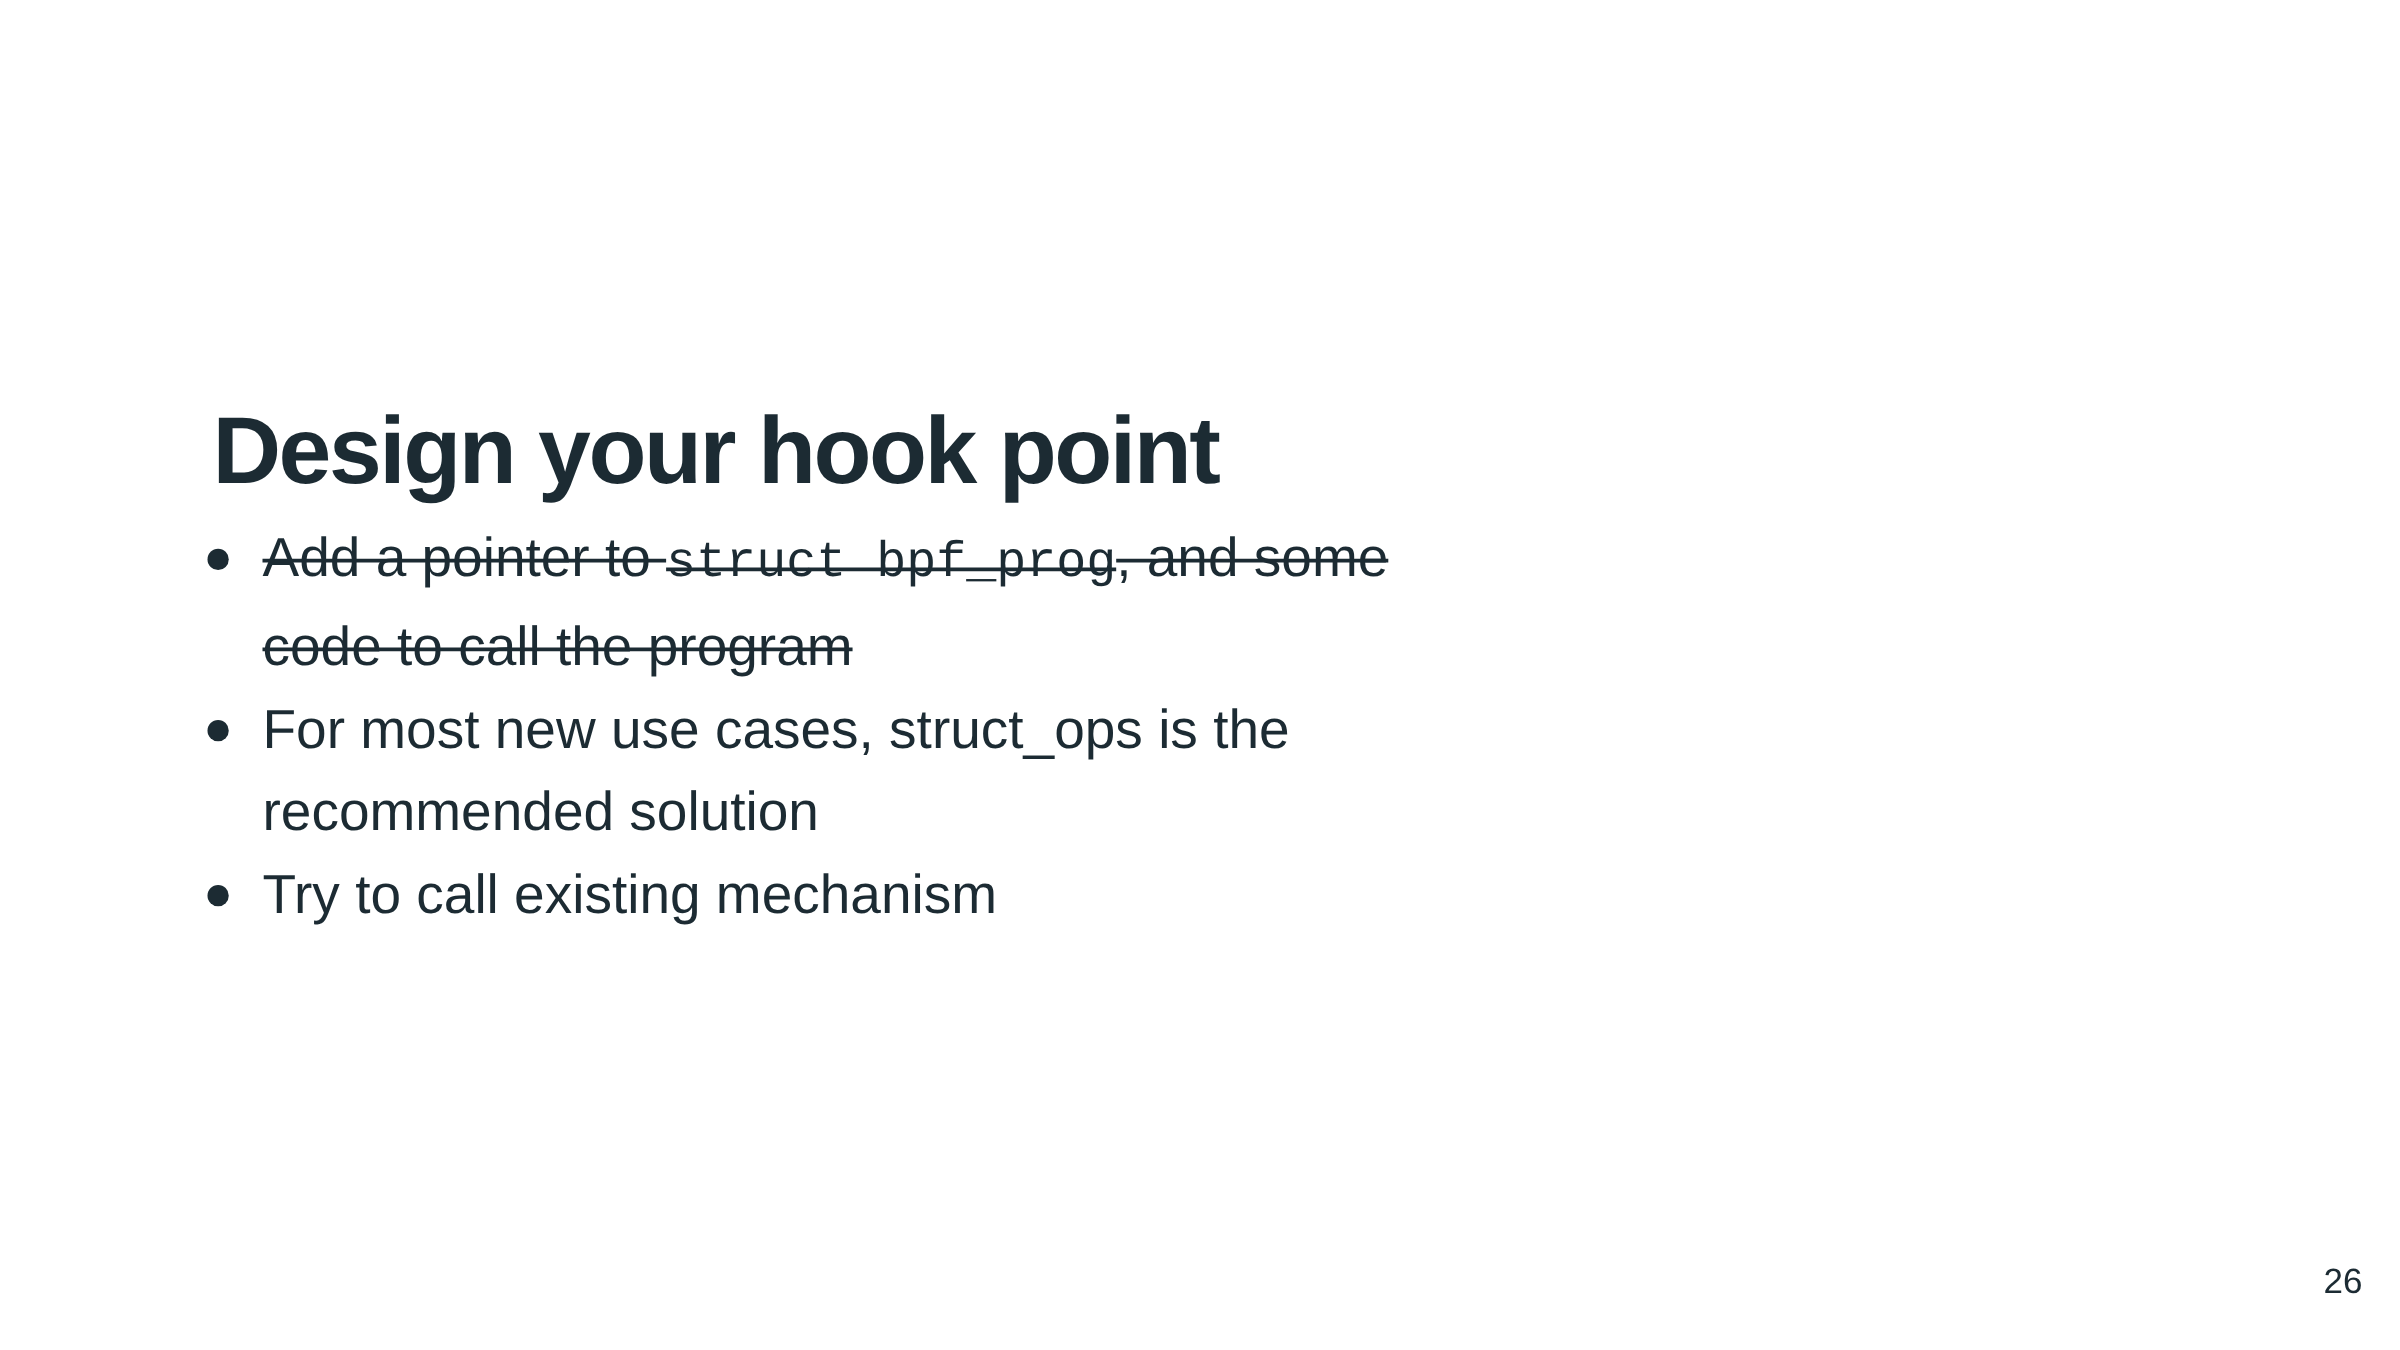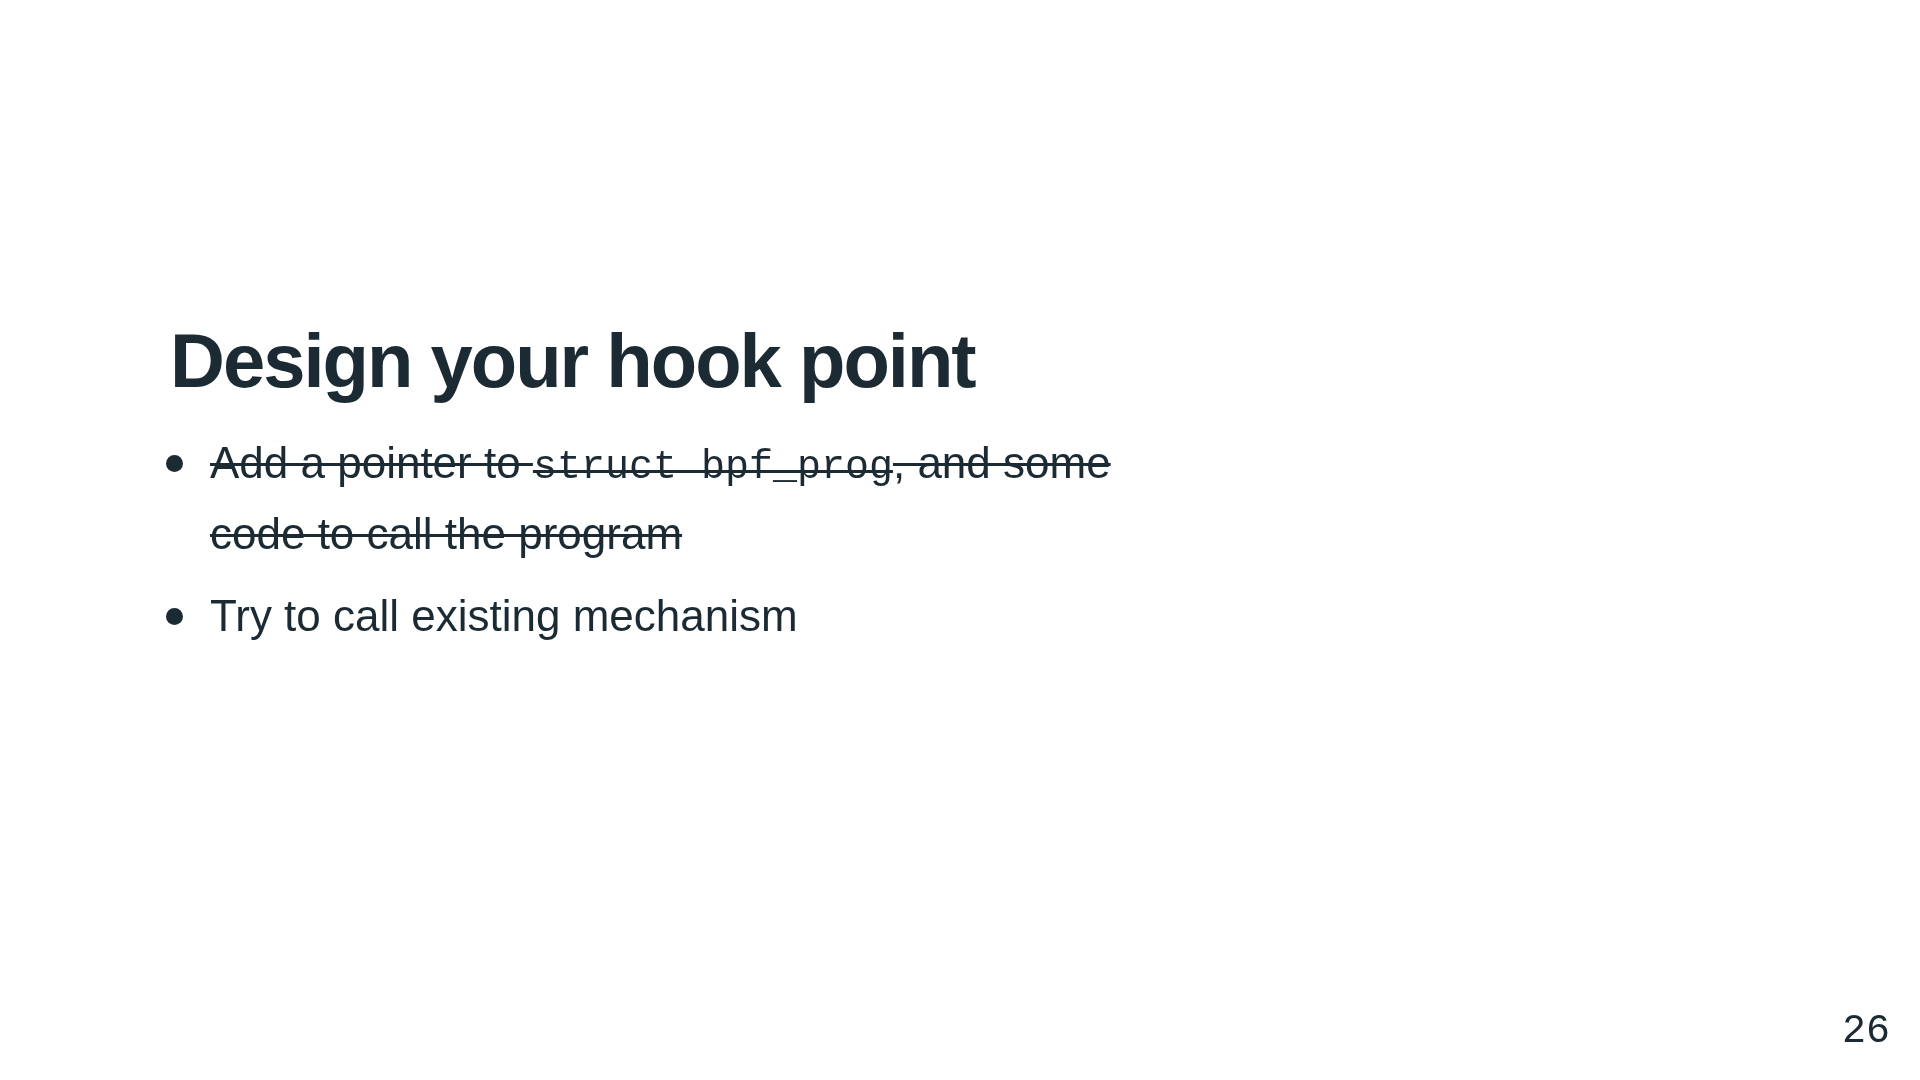--- a/index.html
+++ b/index.html
@@ -7,21 +7,21 @@
     width:1920px;height:1080px;background:#ffffff;position:relative;overflow:hidden;
     font-family:"Liberation Sans", sans-serif;color:#1c2b33;
   }
   .slide{position:absolute;inset:0;}
   .title{
     position:absolute;left:170px;top:266px;
     font-size:76px;font-weight:600;letter-spacing:-2px;line-height:1.15;
     white-space:nowrap;
   }
   .bullets{position:absolute;left:160px;top:414px;width:1010px;}
-  .bullet{display:flex;align-items:flex-start;margin-top:16px;}
+  .bullet{display:flex;align-items:flex-start;}
   .dot{
     flex:0 0 auto;width:17px;height:17px;border-radius:50%;
     background:#1c2b33;margin:25px 0 0 6px;
   }
   .bullet p{
     margin:0 0 0 27px;font-size:44px;line-height:66px;width:950px;
   }
   .strike{
     text-decoration:line-through;
     text-decoration-color:#1c2b33;
@@ -34,37 +34,41 @@
   .pie-wrap{position:absolute;left:1252px;top:260px;width:558px;height:558px;}
   .pie-wrap svg{display:block;width:558px;height:558px;}
   .wedge{stroke:#3c434a;stroke-width:2;stroke-linejoin:round;}
   .qlabel{
     font-family:"Liberation Sans", sans-serif;
     font-size:44px;fill:#1c2b33;
     text-anchor:middle;dominant-baseline:central;
   }
   .page-number{
     position:absolute;right:30px;top:1008px;
-    font-size:40px;line-height:1.2;font-family:Liberation Mono, monospace;
+    font-size:28px;line-height:1.2;
   }
 </style>
 </head>
 <body>
 
 <div class="slide">
 
   <h1 class="title">Design your hook point</h1>
 
   <div class="bullets">
 
     <div class="bullet">
       <span class="dot"></span>
       <p><span class="strike"><span>Add a pointer to </span><span class="code">struct bpf_prog</span><span>, and some code to call the program</span></span></p>
     </div>
 
+    <div class="bullet">
+      <span class="dot"></span>
+      <p>For most new use cases, struct_ops is the recommended solution</p>
+    </div>
 
     <div class="bullet">
       <span class="dot"></span>
       <p>Try to call existing mechanism</p>
     </div>
 
   </div>
 
 
   <div class="page-number">26</div>

